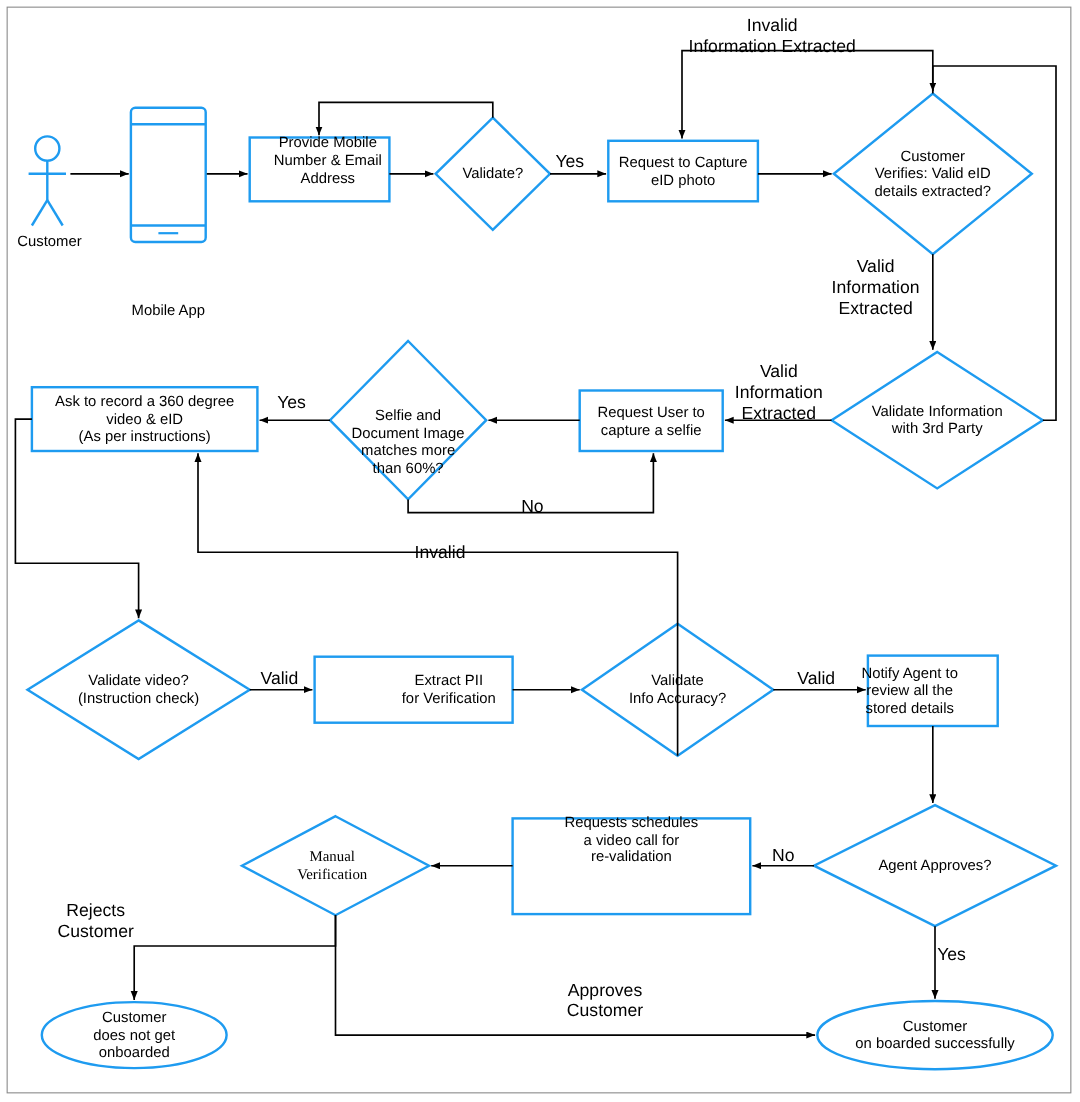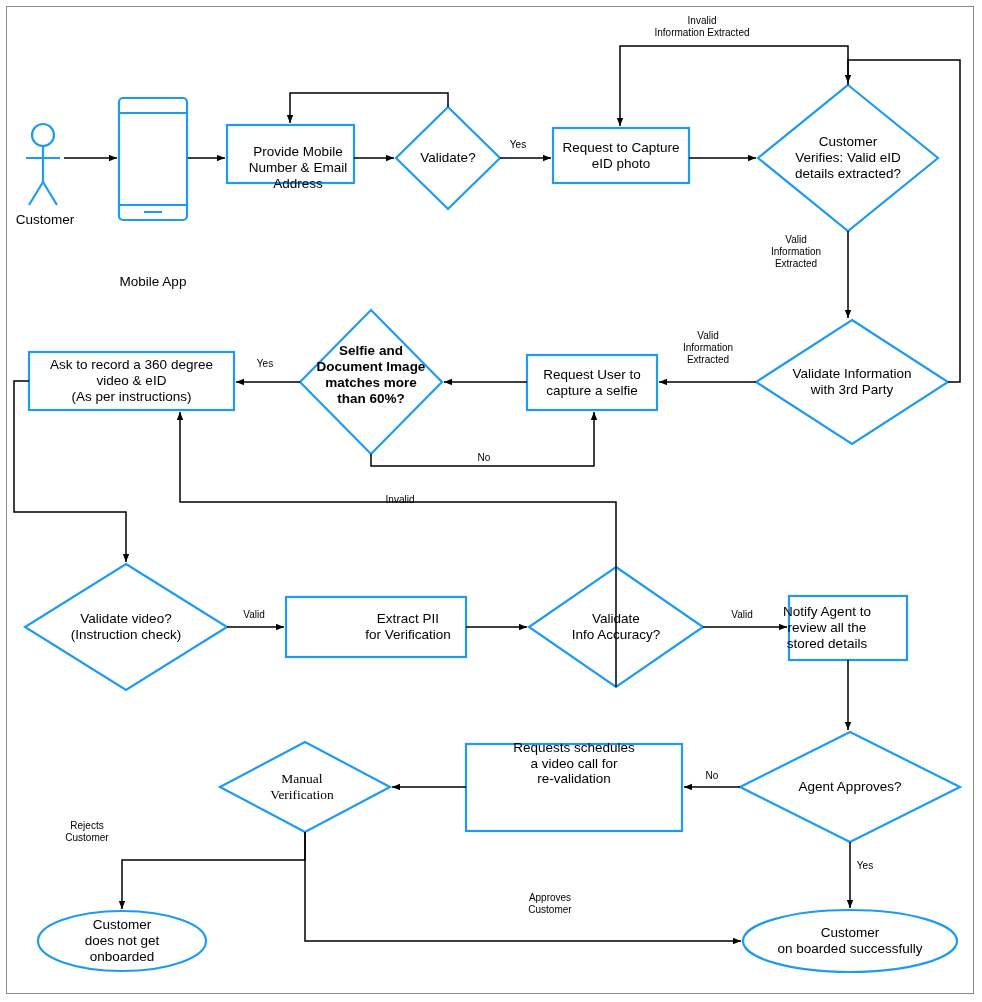--- a/index.html
+++ b/index.html
@@ -40,21 +40,21 @@
     justify-content: center;
     text-align: center;
     font-size: 13.5px;
     color: #000000;
     line-height: 1.18;
     pointer-events: none;
     white-space: pre-line;
   }
   .edge-label {
     position: absolute;
-    font-size: 10px;
+    font-size: 16px;
     color: #000000;
     text-align: center;
     line-height: 1.18;
     white-space: pre-line;
   }
   .plain-label {
     position: absolute;
     font-size: 13.5px;
     color: #000000;
     text-align: center;
@@ -158,34 +158,34 @@
 
       <path d="M850,842 L850,908"></path>
 
       <path d="M948,382 L960,382 L960,60 L848,60 L848,83"></path>
     </g>
   </svg>
 
   <div class="plain-label" style="left:0px; top:212px; width:90px;">Customer</div>
   <div class="plain-label" style="left:103px; top:274px; width:100px;">Mobile App</div>
 
-  <div class="node-label" style="left:227px; top:139px; width:142px; height:58px;">Provide Mobile
+  <div class="node-label" style="left:227px; top:117px; width:142px; height:58px;">Provide Mobile
 Number &amp; Email
 Address</div>
   <div class="node-label" style="left:403px; top:139px; width:90px; height:38px;">Validate?</div>
   <div class="node-label" style="left:553px; top:128px; width:136px; height:55px;">Request to Capture
 eID photo</div>
   <div class="node-label" style="left:775px; top:118px; width:146px; height:80px;">Customer
 Verifies: Valid eID
 details extracted?</div>
   <div class="node-label" style="left:766px; top:357px; width:172px; height:50px;">Validate Information
 with 3rd Party</div>
   <div class="node-label" style="left:527px; top:355px; width:130px; height:55px;">Request User to
 capture a selfie</div>
-  <div class="node-label" style="left:305px; top:329px; width:132px; height:92px;font-weight:bold;">Selfie and
+  <div class="node-label" style="left:305px; top:356px; width:132px; height:92px;">Selfie and
 Document Image
 matches more
 than 60%?</div>
   <div class="node-label" style="left:29px; top:352px; width:205px; height:58px;">Ask to record a 360 degree
 video &amp; eID
 (As per instructions)</div>
   <div class="node-label" style="left:38px; top:602px; width:176px; height:50px;">Validate video?
 (Instruction check)</div>
   <div class="node-label" style="left:286px; top:597px; width:180px; height:60px;margin-left:32px;">Extract PII
 for Verification</div>

